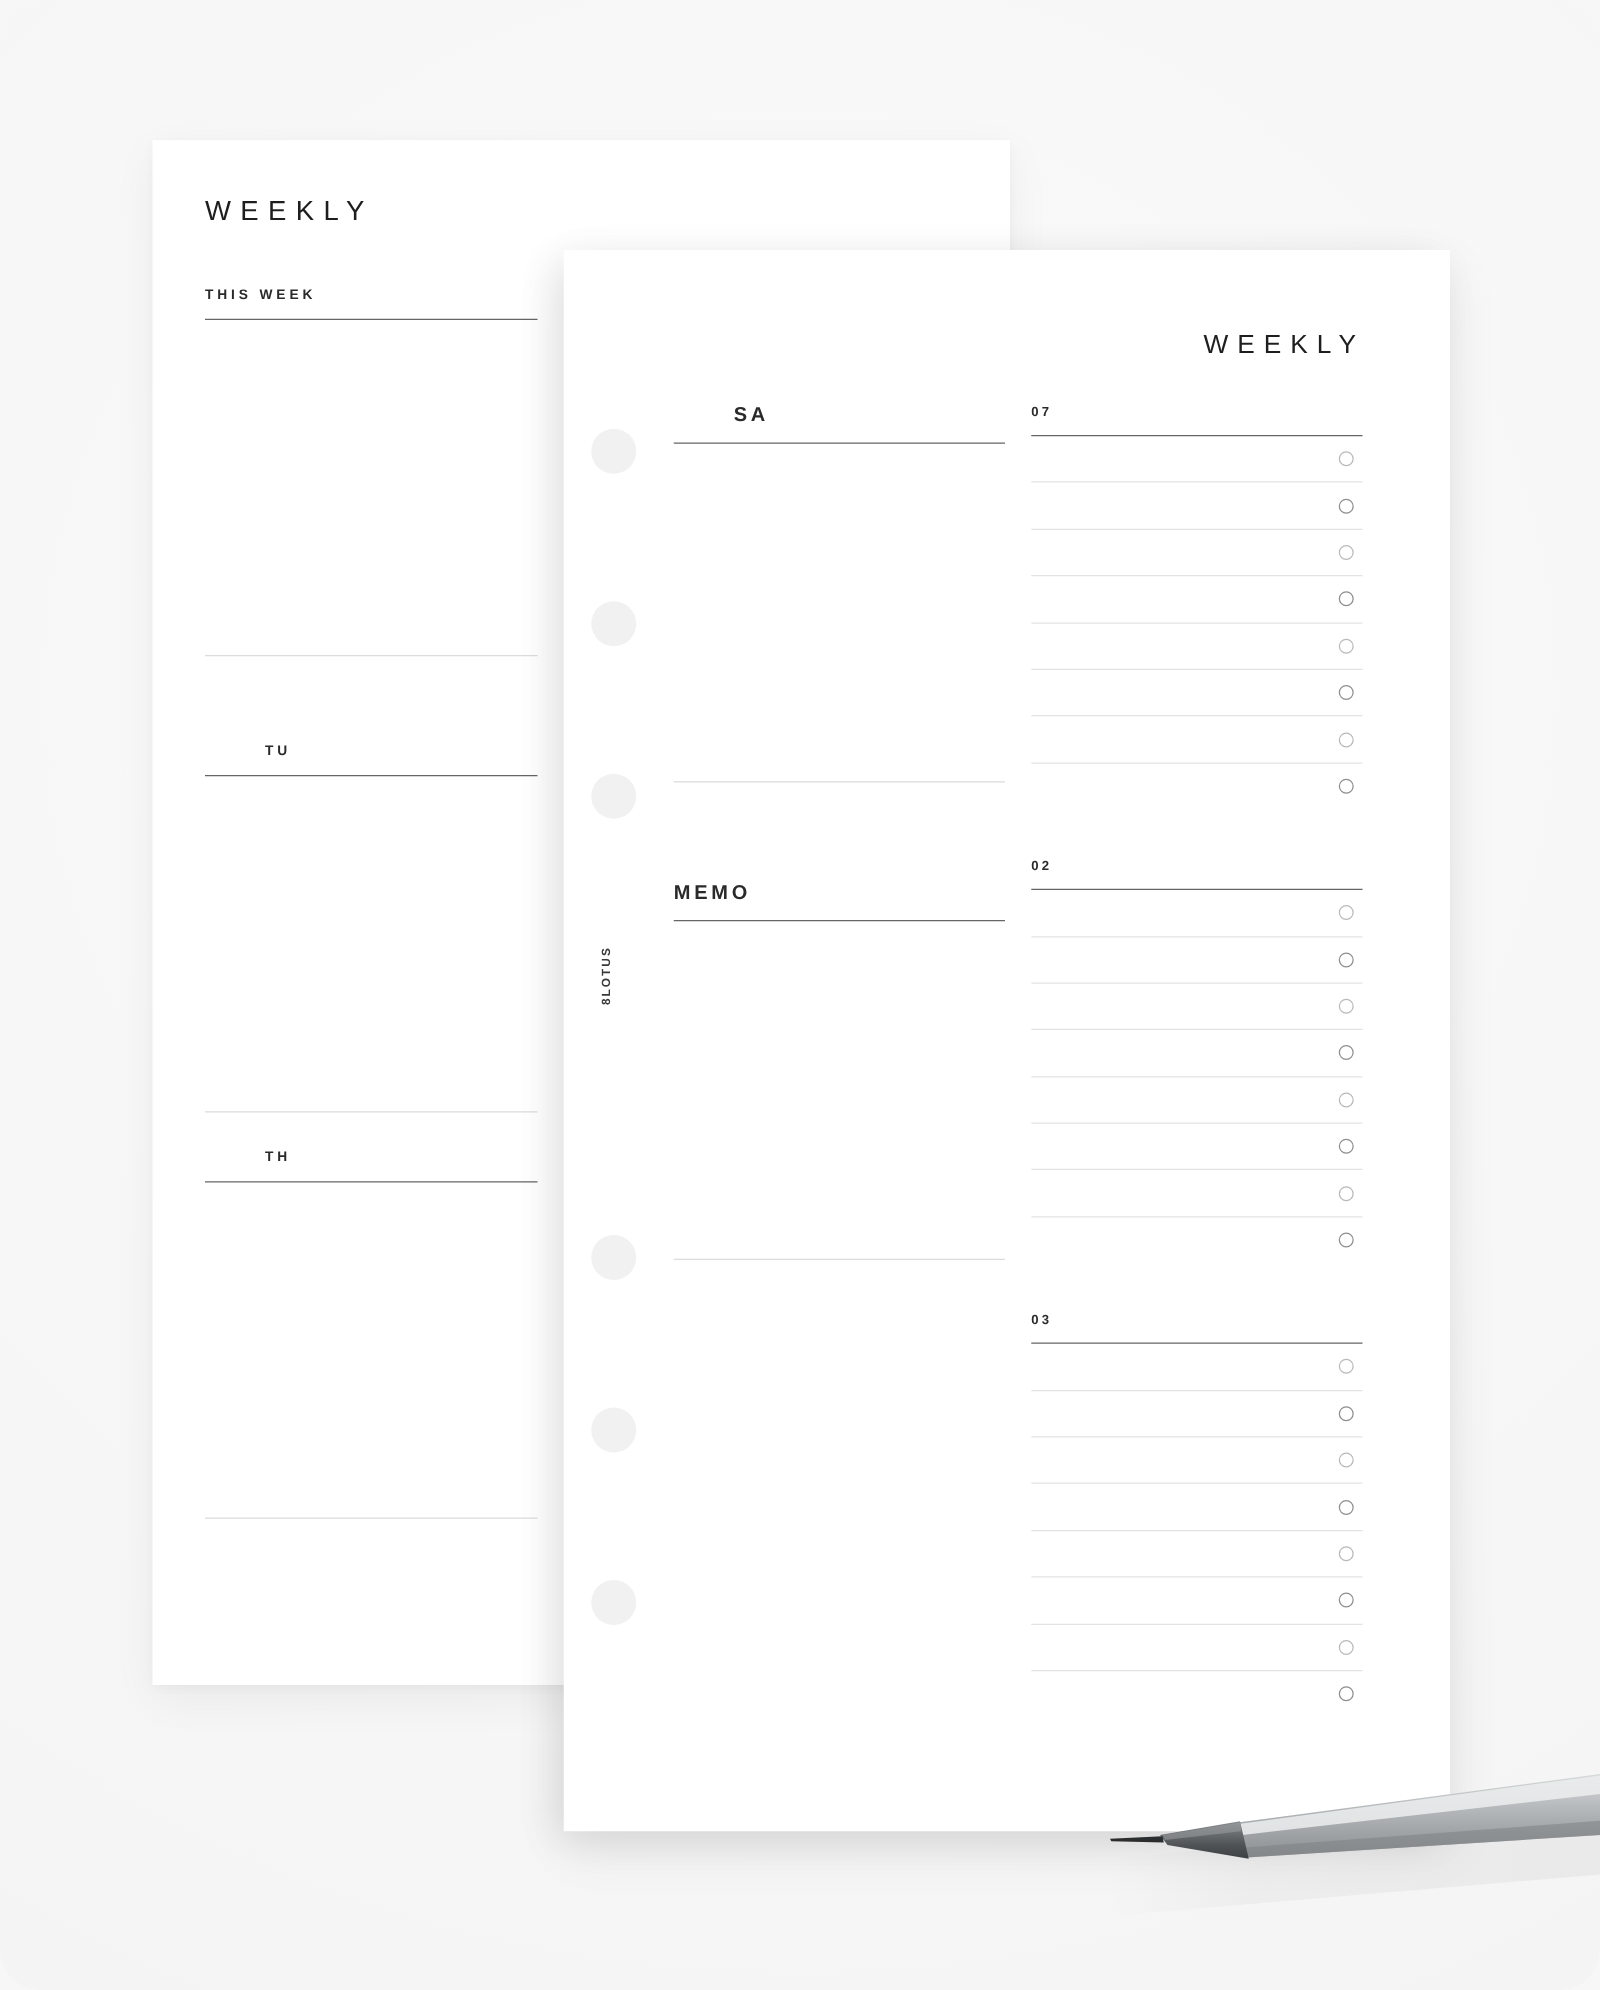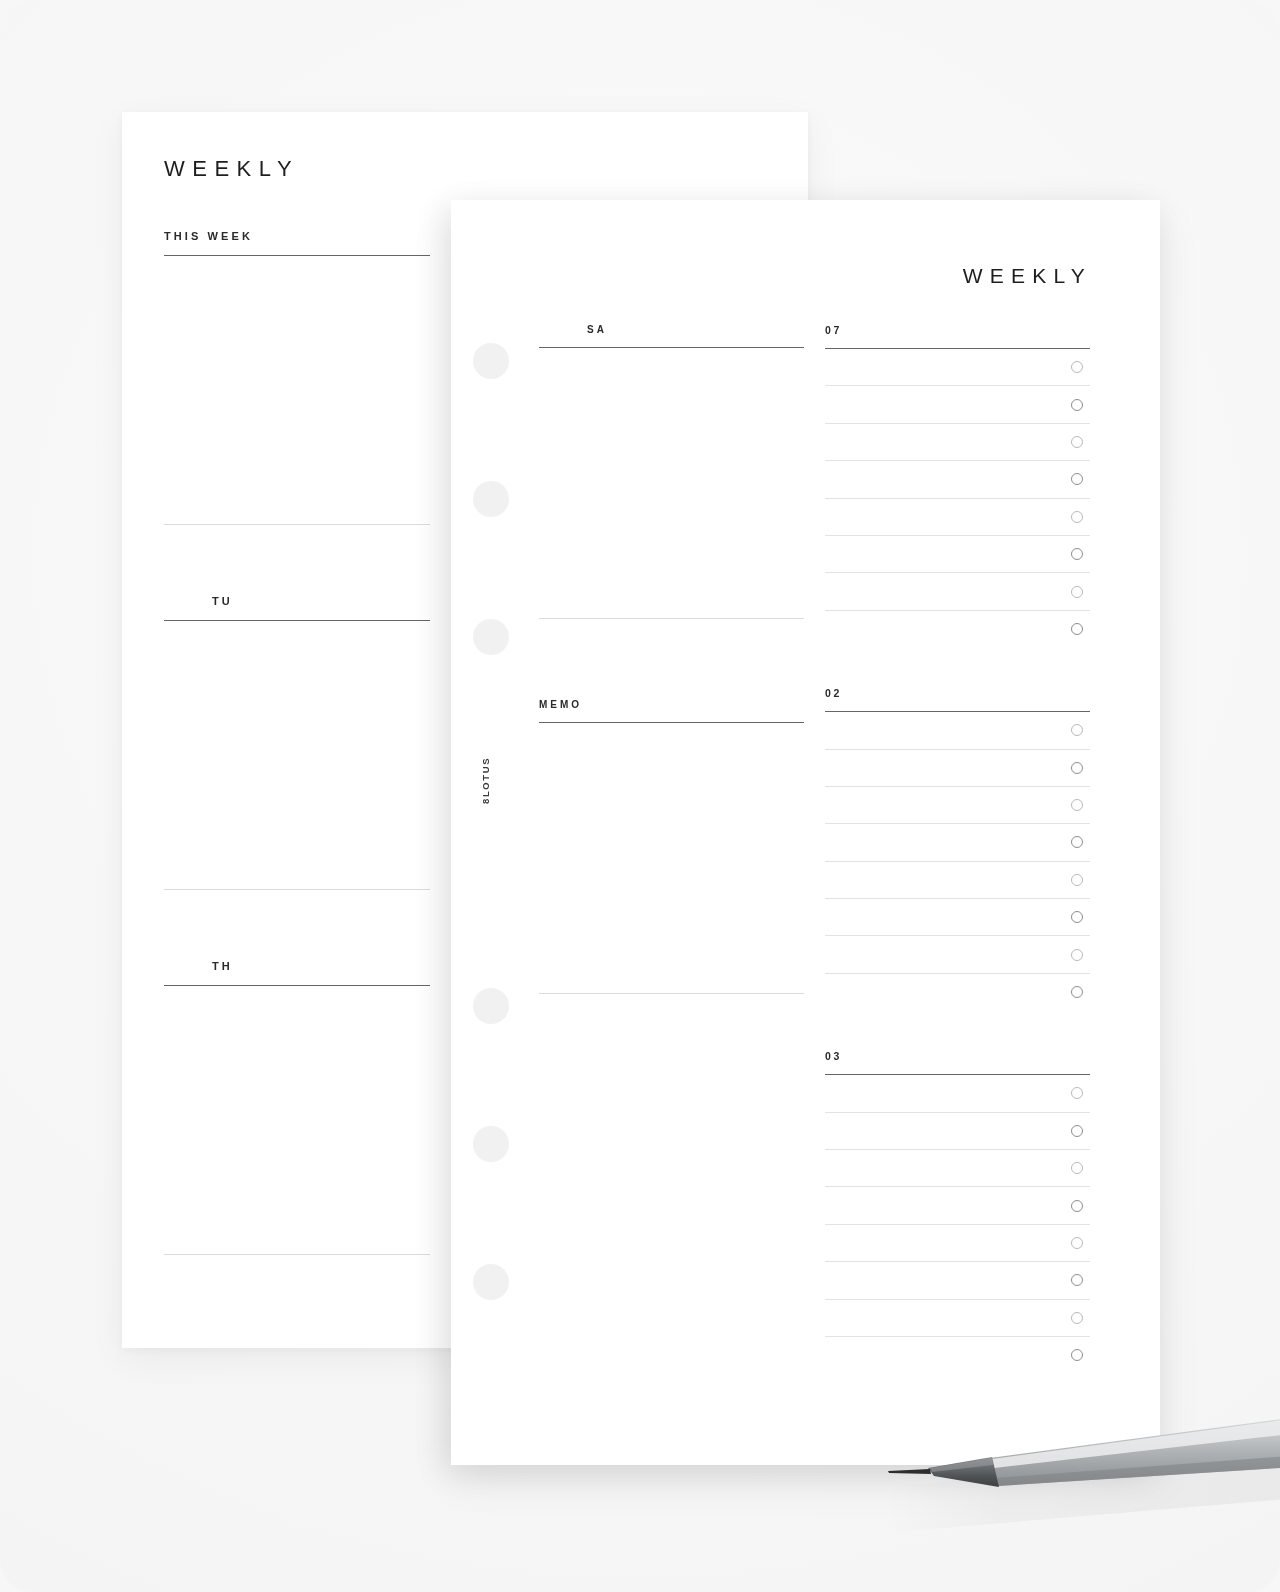--- a/index.html
+++ b/index.html
@@ -110,21 +110,21 @@
 
   
   #notes-col {
     position: absolute;
     left: 88px;
     top: 124px;
     width: 265px;
   }
   .note-sec { position: relative; }
   .note-label {
-    font-size: 10px;
+    font-size: 16px;
     letter-spacing: 3px;
     font-weight: 700;
     color: #2a2a2a;
     padding-bottom: 12px;
   }
   .note-label.indent { padding-left: 48px; }
   .note-body { height: 270px; }
 
   
   #tasks-col {
@@ -189,21 +189,21 @@
       <div class="rule-faint"></div>
     </div>
 
     <div class="lp-block" style="top:483px;">
       <div class="lp-label indent">TU</div>
       <div class="rule-strong"></div>
       <div class="lp-body"></div>
       <div class="rule-faint"></div>
     </div>
 
-    <div class="lp-block" style="top:848px;">
+    <div class="lp-block" style="top:808px;">
       <div class="lp-label indent">TH</div>
       <div class="rule-strong"></div>
       <div class="lp-body"></div>
       <div class="rule-faint"></div>
     </div>
   </div>
 
   <div class="page" id="right-page">
 
     <div id="right-title">WEEKLY</div>

